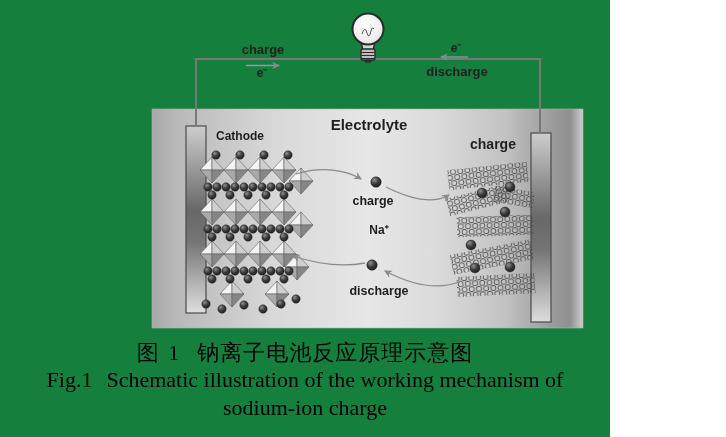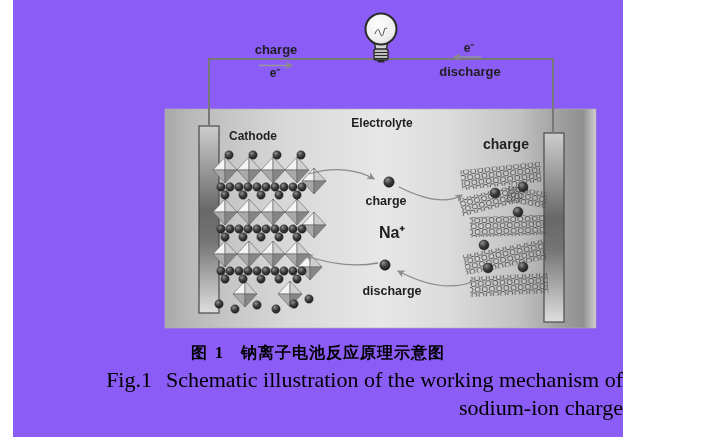--- a/index.html
+++ b/index.html
@@ -1,34 +1,34 @@
 <!DOCTYPE html>
 <html><head>
 <meta charset="utf-8">
 <style>
   html,body{margin:0;padding:0;background:#fff;}
-  .page{position:relative;width:610px;height:437px;background:#8b5cf6;overflow:hidden;
-        font-family:"Liberation Sans",sans-serif;margin-left:13px;}
+  .page{position:relative;width:610px;height:437px;background:#15803d;overflow:hidden;
+        font-family:"Liberation Sans",sans-serif;}
   .lbl{position:absolute;color:#1f1f1f;text-align:center;font-weight:600;
        font-family:"Liberation Sans",sans-serif;white-space:nowrap;}
   .lbl-charge-top   {left:228px;top:42px;width:70px;font-size:13px;}
   .lbl-e-left       {left:240px;top:64px;width:44px;font-size:12px;}
   .lbl-e-right      {left:436px;top:39px;width:40px;font-size:12px;}
   .lbl-discharge-top{left:418px;top:64px;width:78px;font-size:13px;}
-  .lbl-electrolyte  {left:317px;top:116px;width:104px;font-size:12px;font-weight:600;}
+  .lbl-electrolyte  {left:317px;top:116px;width:104px;font-size:15px;font-weight:600;}
   .lbl-cathode      {left:210px;top:129px;width:60px;font-size:12px;}
   .lbl-anode        {left:463px;top:136px;width:60px;font-size:14px;}
   .lbl-charge-mid   {left:340px;top:194px;width:66px;font-size:12.5px;}
-  .lbl-na           {left:350px;top:221px;width:58px;font-size:16px;}
+  .lbl-na           {left:350px;top:221px;width:58px;font-size:12px;}
   .lbl-discharge-mid{left:340px;top:284px;width:78px;font-size:12.5px;}
   .caption{position:absolute;top:339px;left:0;right:0;text-align:center;color:#000;}
-  .cap-zh{font-family:"Liberation Serif",serif;font-weight:700;font-size:16px;
+  .cap-zh{font-family:"Liberation Serif",serif;font-weight:400;font-size:22px;
           line-height:27px;letter-spacing:1px;text-align:center;}
   .cap-zh .cap-label{margin-right:16px;letter-spacing:2px;}
-  .cap-en{font-family:"Liberation Serif",serif;font-size:22px;line-height:28px;text-align:right;}
+  .cap-en{font-family:"Liberation Serif",serif;font-size:22px;line-height:28px;}
   .cap-en .cap-label{margin-right:14px;}
   svg{position:absolute;left:0;top:0;}
 </style>
 </head>
 <body>
 
 <div class="page">
 
   <svg id="diagram" width="726" height="340" viewBox="0 0 726 340">
     <defs>

